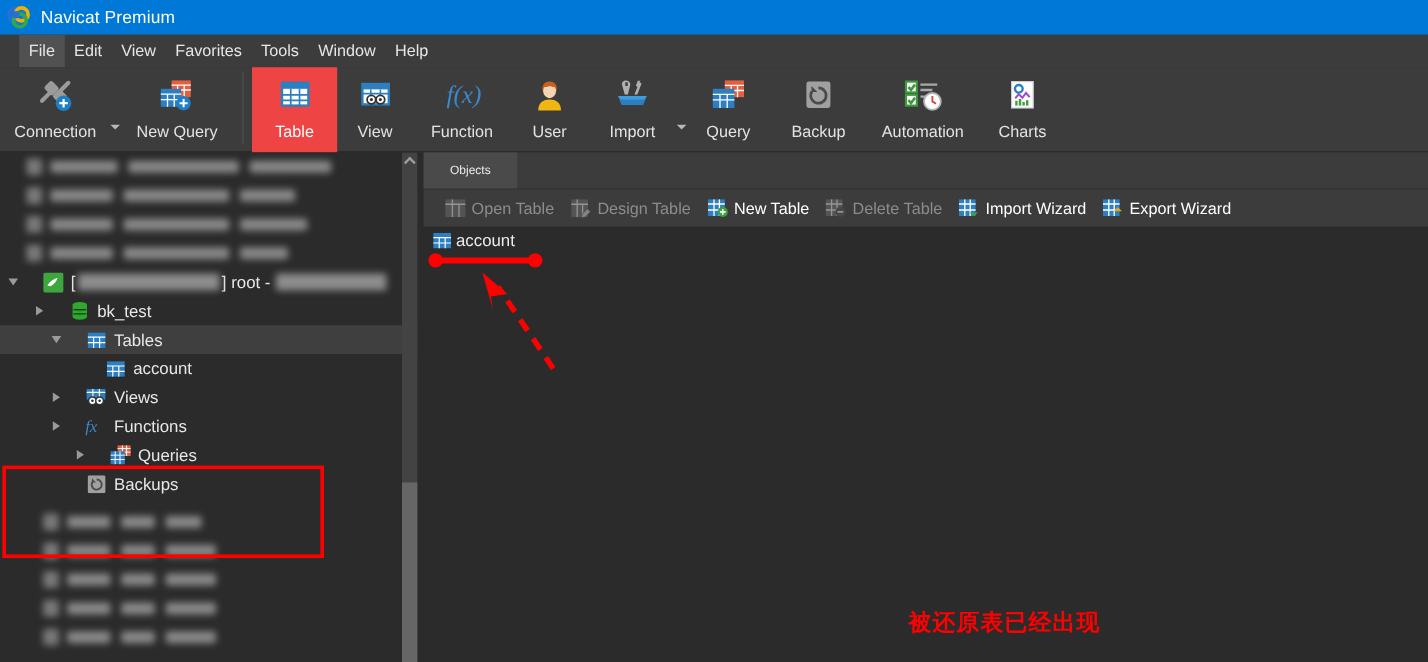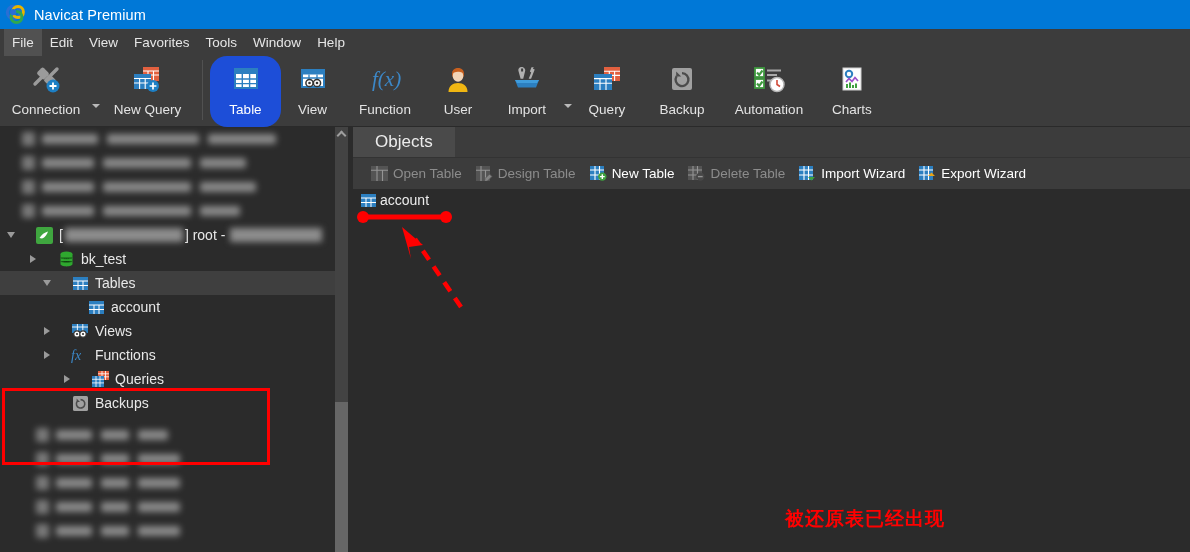--- a/index.html
+++ b/index.html
@@ -21,21 +21,21 @@
   #titlebar .title {
     color: #ffffff; font-size: 14.5px;
     margin-left: 7px; letter-spacing: .1px;
   }
 
   
   #menubar {
     height: 27px; width: 100%;
     background: #3c3c3c;
     display: flex; align-items: stretch;
-    padding-left: 4px;
+    padding-left: 16px;
   }
   #menubar .mi {
     color: #e6e6e6; font-size: 13.5px;
     padding: 0 8px; display: flex; align-items: center;
     cursor: default;
   }
   #menubar .mi.active { background: #515151; }
 
   
   #ribbon {
@@ -53,21 +53,21 @@
     cursor: default; position: relative;
   }
   .rb .ico {
     height: 34px; width: 40px;
     display: flex; align-items: center; justify-content: center;
   }
   .rb .lbl {
     color: #e3e3e3; font-size: 13.5px;
     margin-top: 6px; white-space: nowrap;
   }
-  .rb.sel { background: #1d4ed8; border-radius: 17px; }
+  .rb.sel { background: #ef4444; }
   .rb.sel .lbl { color: #ffffff; }
   .rb-caret {
     align-self: center;
     margin-top: 30px;
     width: 0; height: 0;
     border-left: 4px solid transparent;
     border-right: 4px solid transparent;
     border-top: 4px solid #b9b9b9;
     cursor: default;
   }
@@ -157,21 +157,21 @@
     display: flex; flex-direction: column;
     position: relative;
   }
   #tabstrip {
     height: 31px; background: #3c3c3c;
     display: flex; align-items: stretch;
     border-bottom: 1px solid #333;
   }
   #tabstrip .tab {
     padding: 0 22px; display: flex; align-items: center;
-    font-size: 17px; color: #ececec; cursor: default;
+    font-size: 10px; color: #ececec; cursor: default;
   }
   #tabstrip .tab.active { background: #4a4a4a; }
 
   #objbar {
     height: 31px; background: #3c3c3c;
     display: flex; align-items: center;
     padding-left: 18px; gap: 14px;
   }
   .obtn {
     display: flex; align-items: center; gap: 5px;
@@ -186,21 +186,21 @@
   }
   #item-account {
     position: absolute; left: 8px; top: 3px;
     display: flex; align-items: center; gap: 4px;
     font-size: 14px; color: #ececec; cursor: default;
   }
 
   
   #anno { position: absolute; inset: 0; pointer-events: none; }
   #anno-text {
-    position: absolute; left: 432px; top: 317px;
+    position: absolute; left: 404px; top: 317px;
     color: #ff0000; font-size: 19px; font-weight: bold;
     letter-spacing: 1px; white-space: nowrap;
   }
 
   .tbl-ico { width: 15px; height: 13px; display:block; }
 </style>
 </head>
 <body>
 
 <div id="titlebar">

